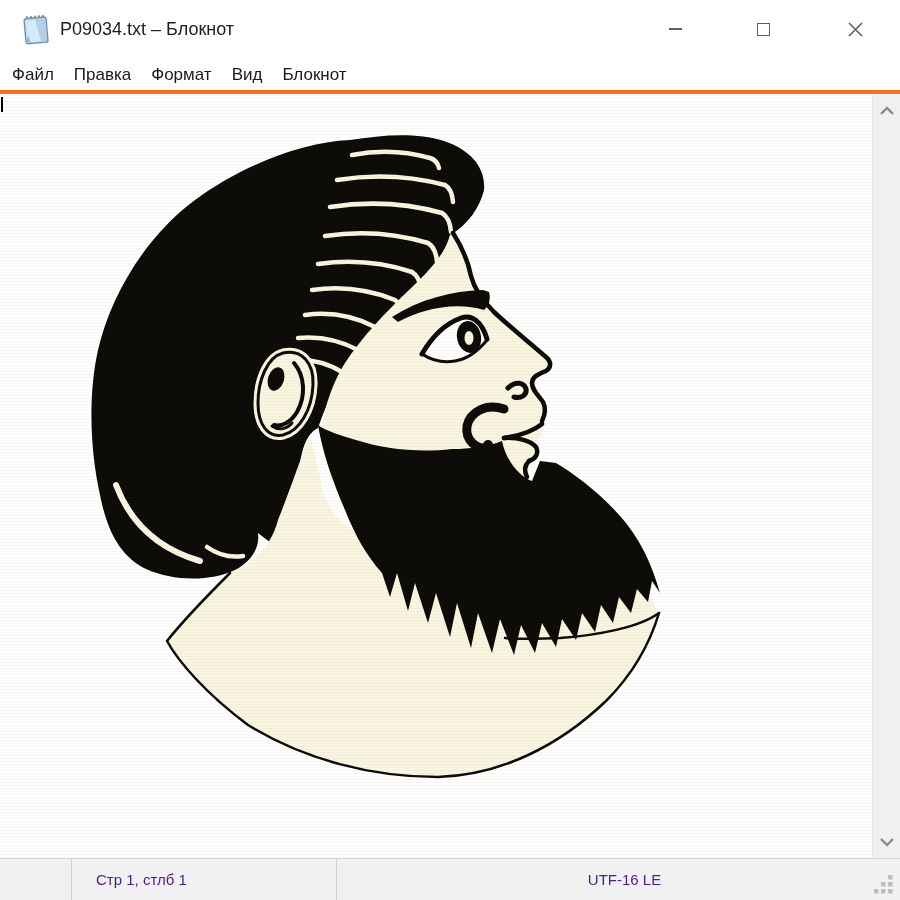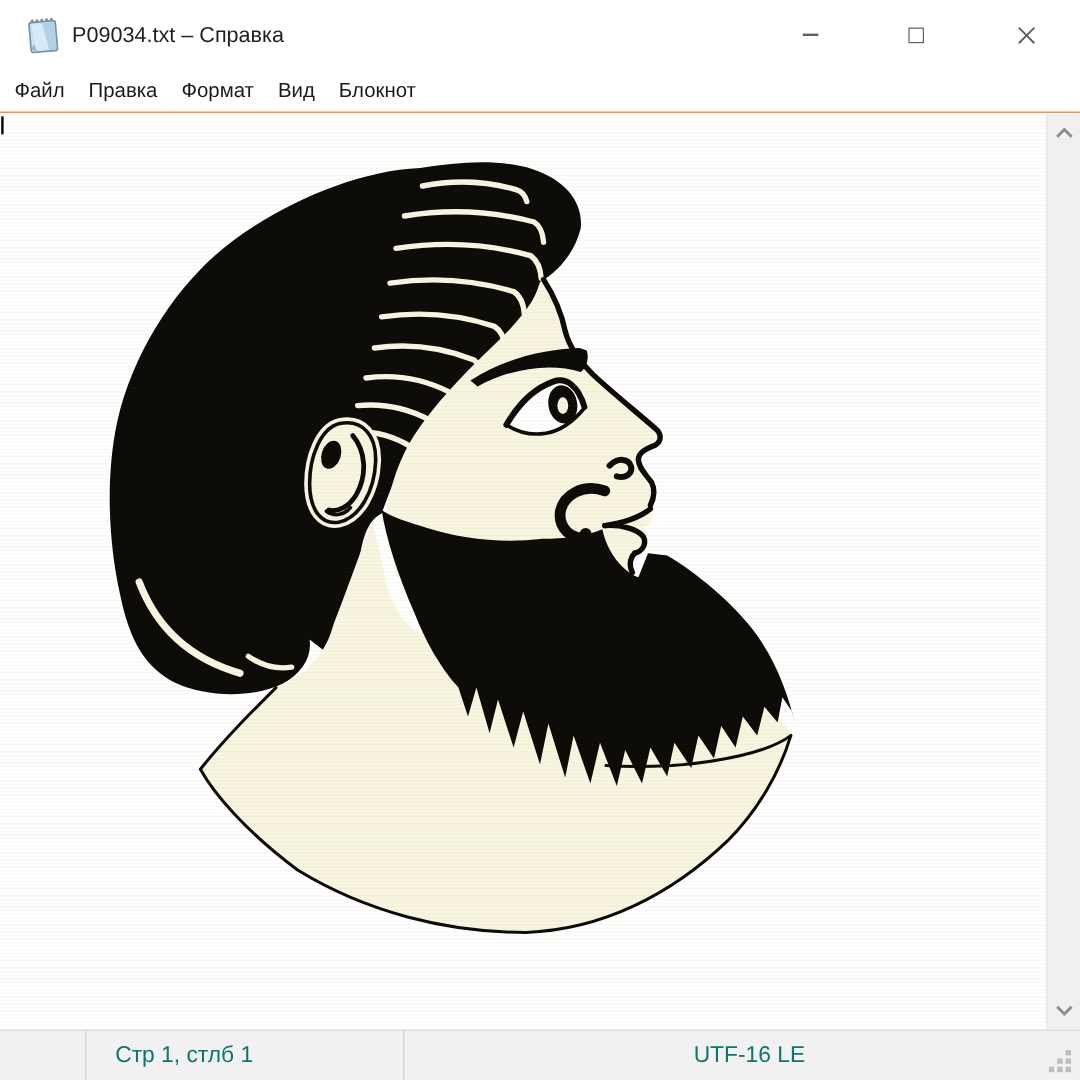--- a/index.html
+++ b/index.html
@@ -27,21 +27,21 @@
     display:flex; align-items:center; justify-content:center;
     background:transparent; border:none; cursor:default;
   }
   .btn-min{left:652px;} .btn-max{left:740px;} .btn-close{left:832px;}
   .glyph-min{width:13px; height:0; border-top:2px solid var(--control_glyph,#606060);}
   .glyph-max{width:13px; height:13px; border:1.5px solid var(--control_glyph,#606060); background:transparent;}
   
   .menubar{
     position:absolute; left:0; top:58px; width:900px; height:36px;
     background:#fff; display:flex; align-items:center; padding-left:2px;
-    border-bottom:1px solid #f97316;
+    border-bottom:4px solid #f97316;
   }
   .menu-item{
     font-size:17px; color:var(--menu_text,#1a1a1a); padding:0 10px;
     line-height:35px; cursor:default;
   }
   
   .content{
     position:absolute; left:0; top:95px; width:900px; height:763px;
     background:var(--content_bg,#fff); overflow:hidden;
   }
@@ -56,21 +56,21 @@
   .scroll-arrow{
     position:absolute; left:0; width:28px; height:28px;
     display:flex; align-items:center; justify-content:center;
   }
   .arrow-up{top:2px;} .arrow-down{bottom:2px;}
   
   .statusbar{
     position:absolute; left:0; top:858px; width:900px; height:42px;
     background:var(--statusbar_bg,#f1f1f1);
     border-top:1px solid #d6d6d6;
-    display:flex; font-size:19px; color:#0f766e;
+    display:flex; font-size:15px; color:#4c1d95;
   }
   .status-cell{
     display:flex; align-items:center; height:100%;
     border-right:1px solid var(--divider,#d0d0d0);
     white-space:nowrap;
   }
   .cell-blank{width:72px;}
   .cell-cursor{width:265px; padding-left:24px;}
   .cell-zoom{width:99px; justify-content:center;}
   .cell-eol{width:239px; padding-left:14px;}
@@ -89,21 +89,21 @@
       <path d="M16 7 L26 7 L26 30 L20 30 Z" fill="#a9cbe2" opacity="0.8"></path>
       <g stroke="#8b8b8b" stroke-width="1.3" fill="none">
         <path d="M7 6 q1 -4 2 0"></path>
           <path d="M11 6 q1 -4 2 0"></path>
           <path d="M15 6 q1 -4 2 0"></path>
         <path d="M19 6 q1 -4 2 0"></path>
           <path d="M23 6 q1 -4 2 0"></path>
       </g>
     </g>
   </svg>
-  <span class="title-text">P09034.txt – Справка</span>
+  <span class="title-text">P09034.txt – Блокнот</span>
 
   <button class="win-btn btn-min">
     <span class="glyph-min"></span>
   </button>
   <button class="win-btn btn-max">
     <span class="glyph-max"></span>
   </button>
   <button class="win-btn btn-close">
     <svg width="17" height="17" viewBox="0 0 17 17">
       <path d="M2 2 L15 15 M15 2 L2 15" stroke="#606060" stroke-width="1.6"></path>

